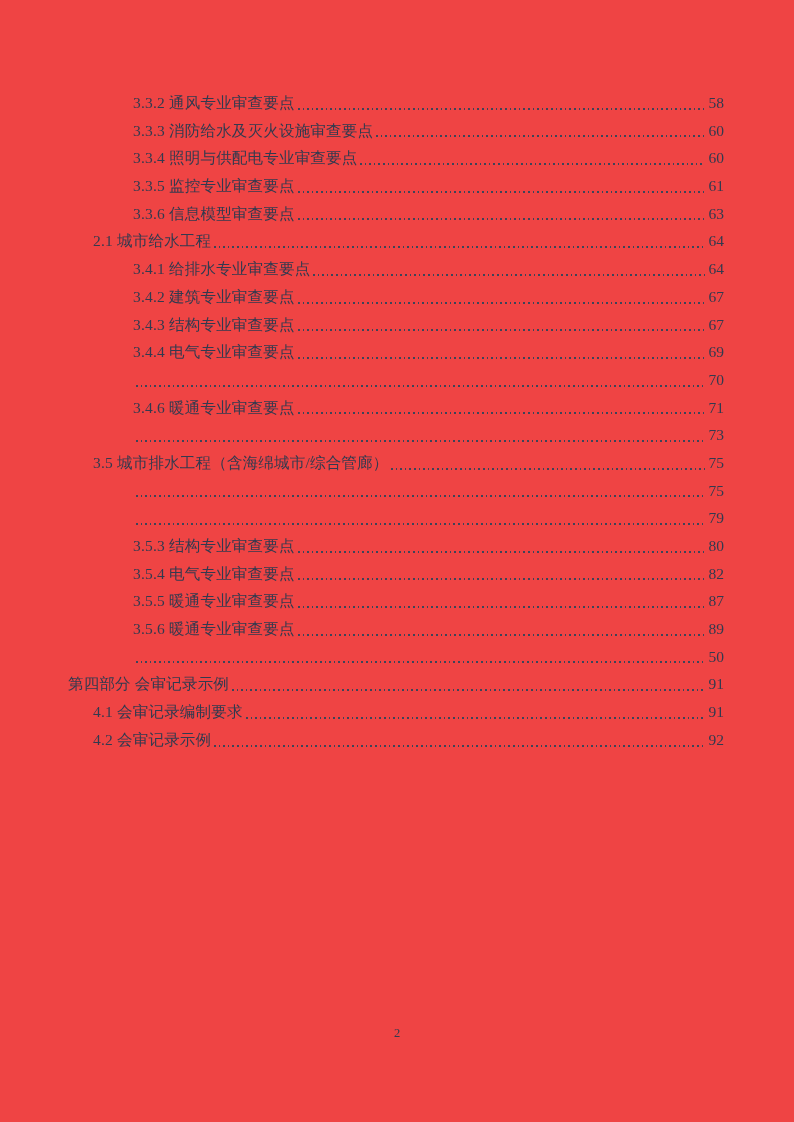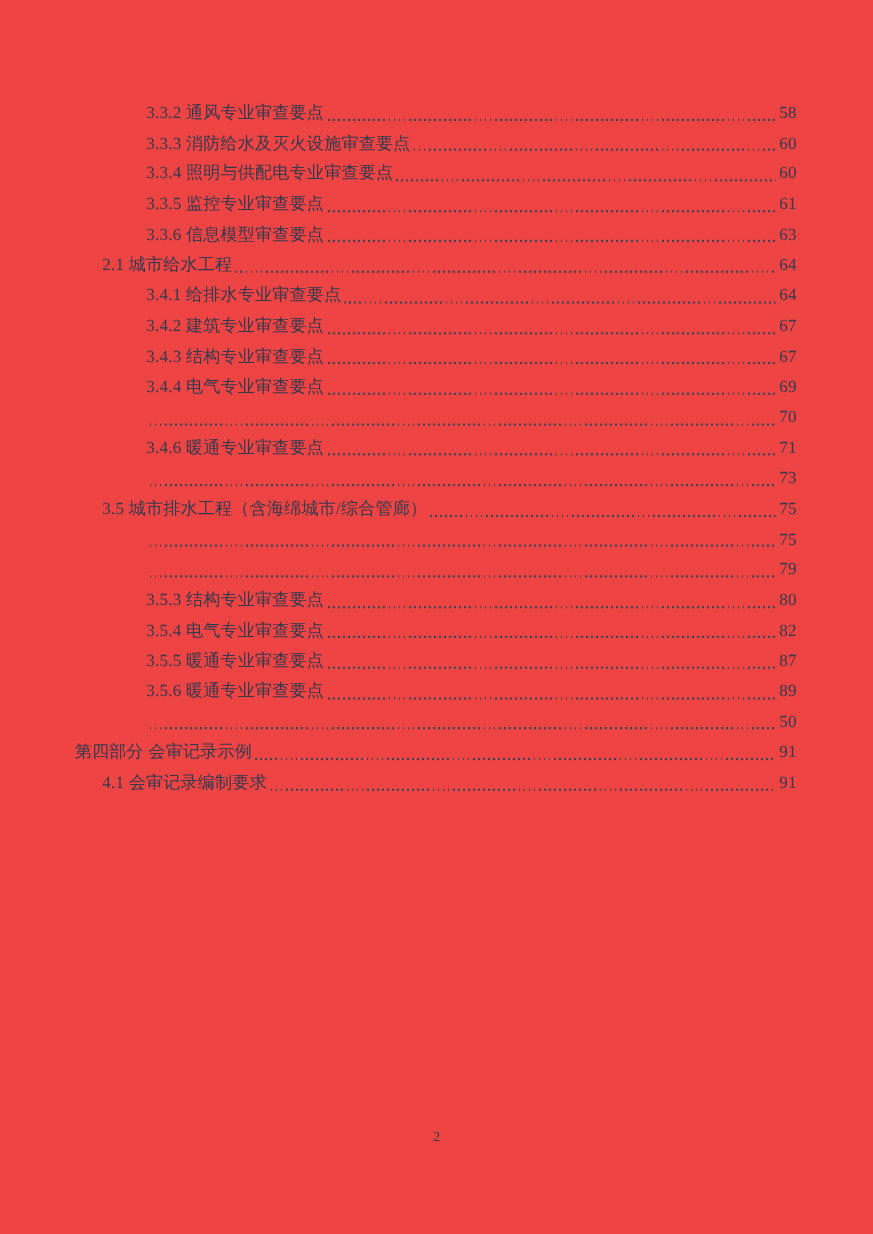--- a/index.html
+++ b/index.html
@@ -174,15 +174,20 @@
       <div class="row lvl0">
     <span class="label">第四部分 会审记录示例</span>
     <span class="dots"></span>
     <span class="pg">91</span>
   </div>
       <div class="row lvl1">
     <span class="label">4.1 会审记录编制要求</span>
     <span class="dots"></span>
     <span class="pg">91</span>
   </div>
+      <div class="row lvl1">
+    <span class="label">4.2 会审记录示例</span>
+    <span class="dots"></span>
+    <span class="pg">92</span>
+  </div>
     </div>
   <div class="footer">2</div>
 </div>
 
 </body></html>

